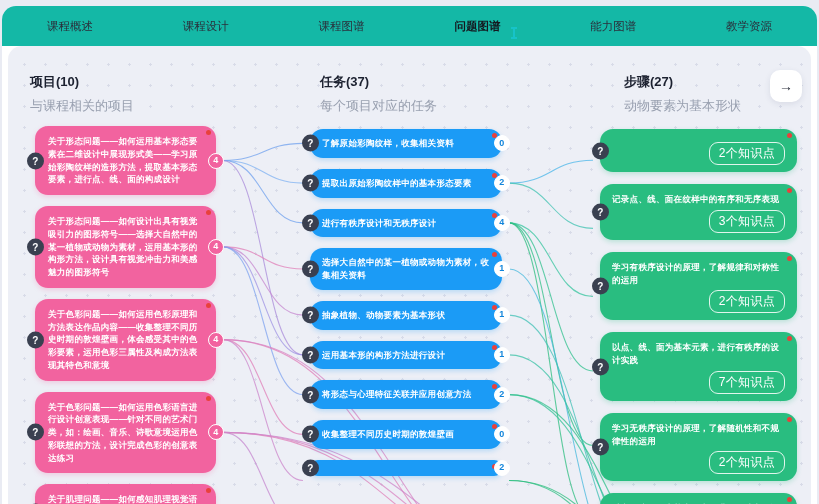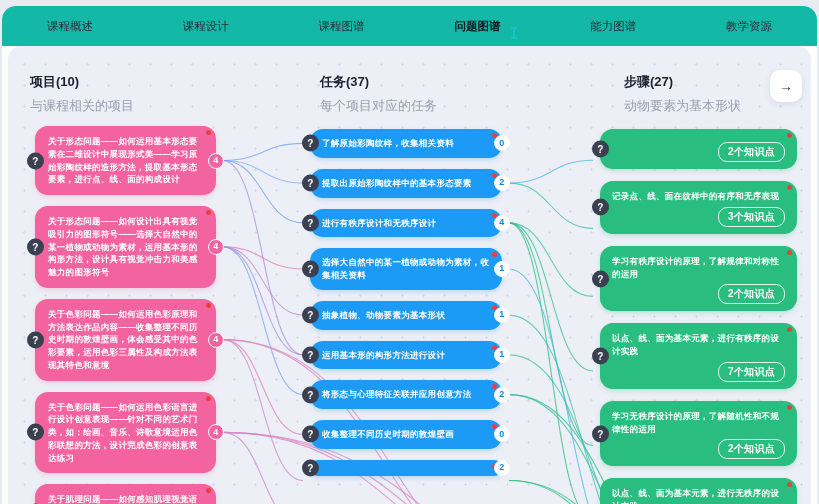--- a/index.html
+++ b/index.html
@@ -39,21 +39,21 @@
   .step-card    { background:#29bd80; padding:9px 12px 7px; box-shadow:0 2px 5px rgba(41,189,128,.25); }
 
   .q-badge { position:absolute; left:-8px; top:50%; transform:translateY(-50%); width:17px; height:17px; border-radius:50%;
              background:#3a4050; color:#fff; font-size:10px; font-weight:700; display:flex; align-items:center; justify-content:center; z-index:2; }
   .num-badge { position:absolute; right:-8px; top:50%; transform:translateY(-50%); width:16px; height:16px; border-radius:50%;
                border:1.5px solid #fff; font-size:9px; font-weight:700; display:flex; align-items:center; justify-content:center; z-index:2; }
   .project-card .num-badge { background:#f2639f; color:#fff; }
   .task-card .num-badge { background:#fff; color:#1285db; }
   .red-dot { position:absolute; top:4px; right:5px; width:5px; height:5px; border-radius:50%; background:#e8413c; }
   .pill-row { text-align:right; margin-top:4px; }
-  .pill { display:inline-block; border:1px solid rgba(255,255,255,.85); border-radius:9px; padding:1px 9px 2px; font-size:10px; font-weight:700; color:#fff; }
+  .pill { display:inline-block; border:1px solid rgba(255,255,255,.85); border-radius:9px; padding:1px 9px 2px; font-size:12px; font-weight:400; color:#fff; }
 </style>
 </head>
 <body>
 
 <div class="app">
 
   <nav class="nav">
     <div style="display:contents">
       
     <div class="tab">

